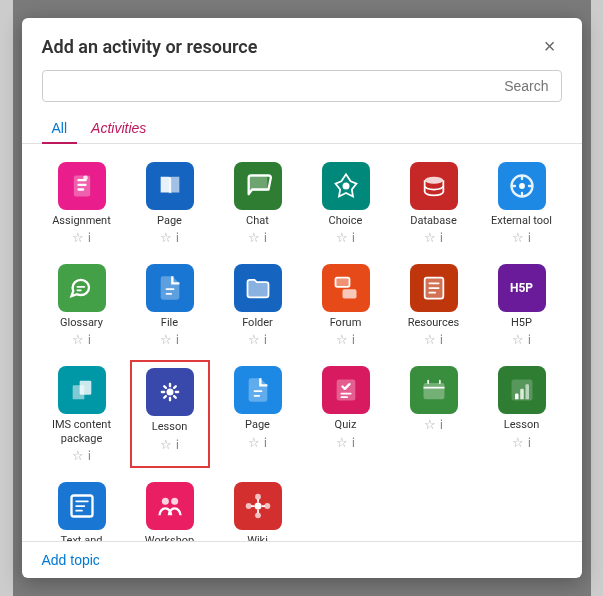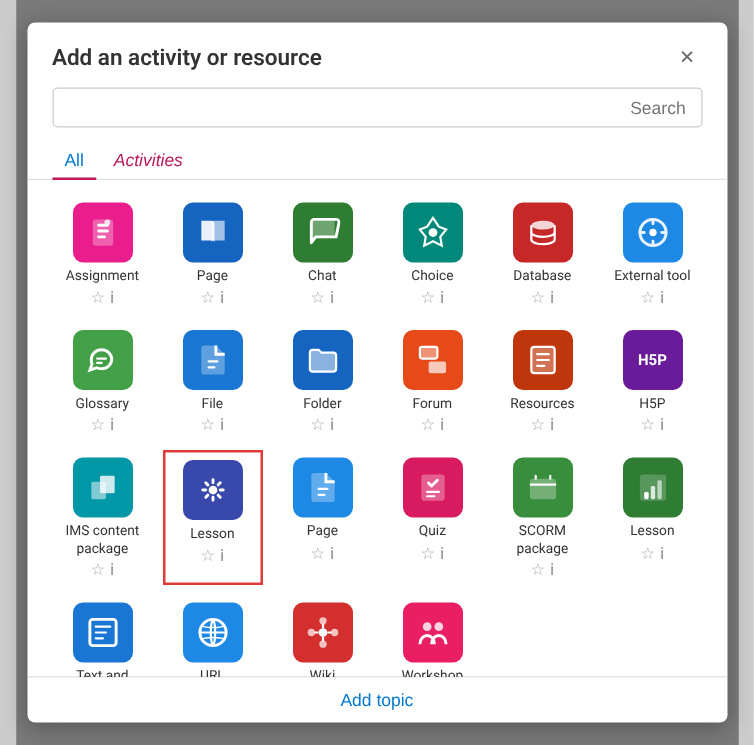--- a/index.html
+++ b/index.html
@@ -148,21 +148,20 @@
       cursor: pointer;
       color: #888;
       font-size: 13px;
       padding: 0;
       line-height: 1;
     }
     .modal-footer {
       border-top: 1px solid #e0e0e0;
       padding: 10px 20px;
       display: flex;
-      justify-content: center;
     }
     .add-topic-btn {
       background: none;
       border: none;
       color: #0078d4;
       font-size: 14px;
       cursor: pointer;
     }
     
     .bg-pink { background-color: #e91e8c; }
@@ -415,21 +414,20 @@
             </div>
           </div>
           <div class="activity-item">
             <div class="icon-box bg-green3">
               <svg viewBox="0 0 24 24" width="28" height="28">
                 <rect x="3" y="6" width="18" height="14" rx="2" fill="white" opacity="0.3"></rect>
                 <path d="M3 10h18" stroke="white" stroke-width="1.5"></path>
                 <path d="M7 6V4M17 6V4" stroke="white" stroke-width="1.5" stroke-linecap="round"></path>
               </svg>
             </div>
-            <div class="activity-label">SCORM package</div>
             <div class="activity-controls">
               <button class="star-btn">☆</button>
               <button class="info-btn">ℹ</button>
             </div>
           </div>
           <div class="activity-item">
             <div class="icon-box bg-green4">
               <svg viewBox="0 0 24 24" width="28" height="28">
                 <rect x="3" y="3" width="18" height="18" rx="2" fill="white" opacity="0.2"></rect>
                 <rect x="6" y="15" width="3" height="5" rx="1" fill="white"></rect>
@@ -446,52 +444,42 @@
           <div class="activity-item">
             <div class="icon-box bg-blue2">
               <svg viewBox="0 0 24 24" width="28" height="28">
                 <rect x="3" y="3" width="18" height="18" rx="2" stroke="white" stroke-width="2" fill="none"></rect>
                 <path d="M7 8h10M7 12h7M7 16h5" stroke="white" stroke-width="1.5" stroke-linecap="round"></path>
               </svg>
             </div>
             <div class="activity-label">Text and media area</div>
           </div>
           <div class="activity-item">
-            <div class="icon-box bg-blue-light">
-              <svg viewBox="0 0 24 24" width="28" height="28">
-                <circle cx="12" cy="12" r="9" stroke="white" stroke-width="2" fill="none"></circle>
-                <path d="M12 3c-2 3-2 15 0 18M12 3c2 3 2 15 0 18M3 12h18" stroke="white" stroke-width="1.5" fill="none"></path>
-                <path d="M4.5 7.5C7 9 17 9 19.5 7.5M4.5 16.5C7 15 17 15 19.5 16.5" stroke="white" stroke-width="1" fill="none"></path>
-              </svg>
-            </div>
-            <div class="activity-label">URL</div>
+            <div class="icon-box bg-pink3">
+              <svg viewBox="0 0 24 24" width="28" height="28">
+                <circle cx="8" cy="8" r="3" fill="white" opacity="0.8"></circle>
+                <circle cx="16" cy="8" r="3" fill="white" opacity="0.8"></circle>
+                <path d="M3 20c0-3.31 2.24-6 5-6s5 2.69 5 6" stroke="white" stroke-width="2" fill="none"></path>
+                <path d="M11 20c0-3.31 2.24-6 5-6s5 2.69 5 6" stroke="white" stroke-width="2" fill="none"></path>
+              </svg>
+            </div>
+            <div class="activity-label">Workshop</div>
           </div>
           <div class="activity-item">
             <div class="icon-box bg-red2">
               <svg viewBox="0 0 24 24" width="28" height="28">
                 <circle cx="12" cy="12" r="3" fill="white"></circle>
                 <circle cx="4" cy="12" r="2.5" fill="white" opacity="0.7"></circle>
                 <circle cx="20" cy="12" r="2.5" fill="white" opacity="0.7"></circle>
                 <circle cx="12" cy="4" r="2.5" fill="white" opacity="0.7"></circle>
                 <circle cx="12" cy="20" r="2.5" fill="white" opacity="0.7"></circle>
                 <path d="M12 9v-3M12 18v-3M9 12H6M18 12h-3" stroke="white" stroke-width="1.5"></path>
               </svg>
             </div>
             <div class="activity-label">Wiki</div>
-          </div>
-          <div class="activity-item">
-            <div class="icon-box bg-pink3">
-              <svg viewBox="0 0 24 24" width="28" height="28">
-                <circle cx="8" cy="8" r="3" fill="white" opacity="0.8"></circle>
-                <circle cx="16" cy="8" r="3" fill="white" opacity="0.8"></circle>
-                <path d="M3 20c0-3.31 2.24-6 5-6s5 2.69 5 6" stroke="white" stroke-width="2" fill="none"></path>
-                <path d="M11 20c0-3.31 2.24-6 5-6s5 2.69 5 6" stroke="white" stroke-width="2" fill="none"></path>
-              </svg>
-            </div>
-            <div class="activity-label">Workshop</div>
           </div>
         </div>
     </div>
     <div class="modal-footer">
       <button class="add-topic-btn">Add topic</button>
     </div>
   </div>
 </div>
 
 </body></html>

